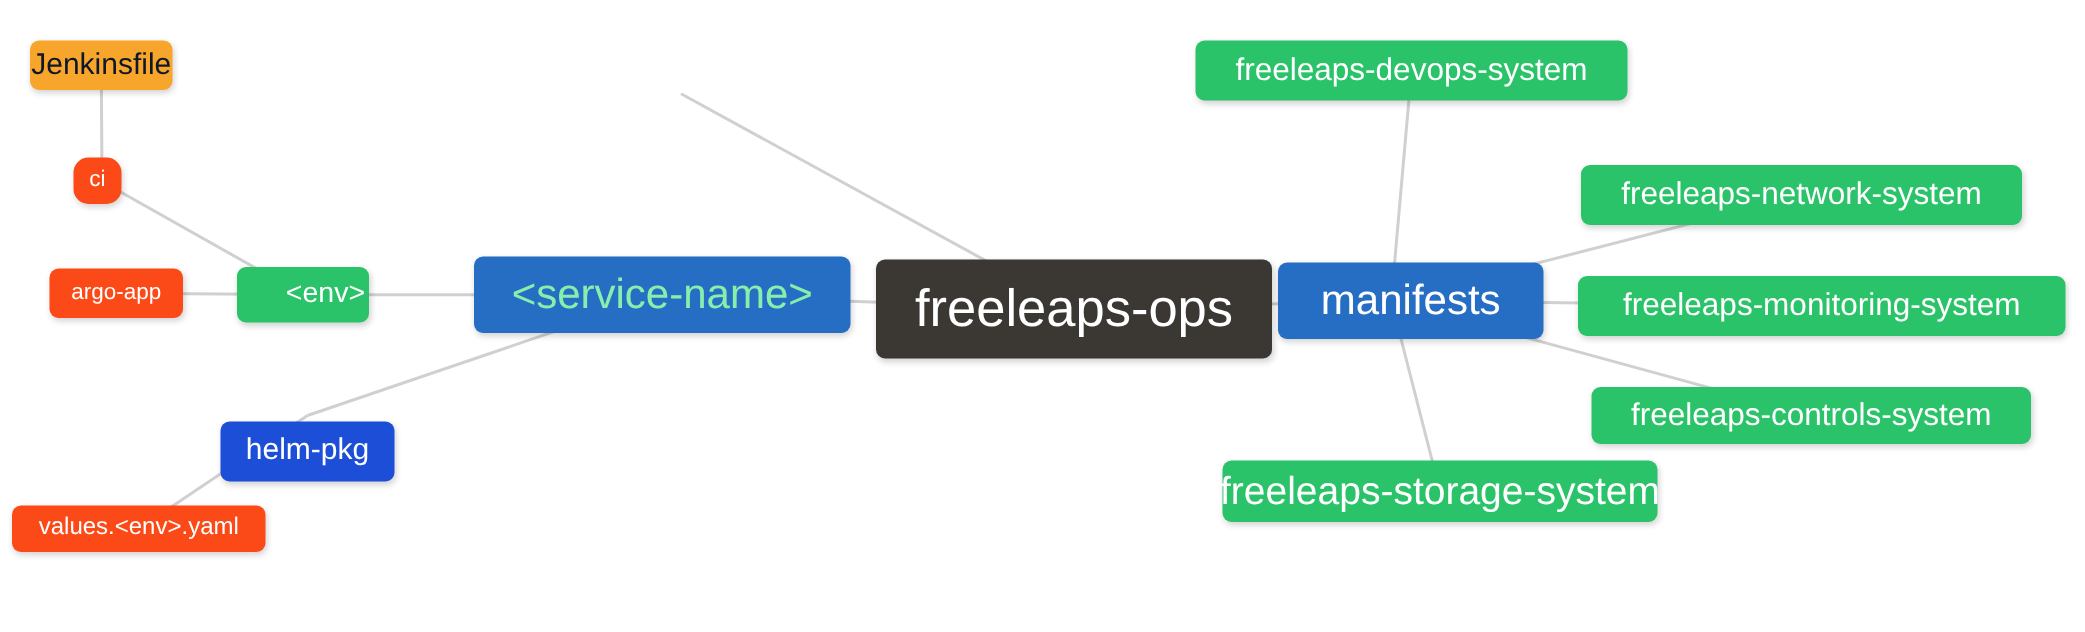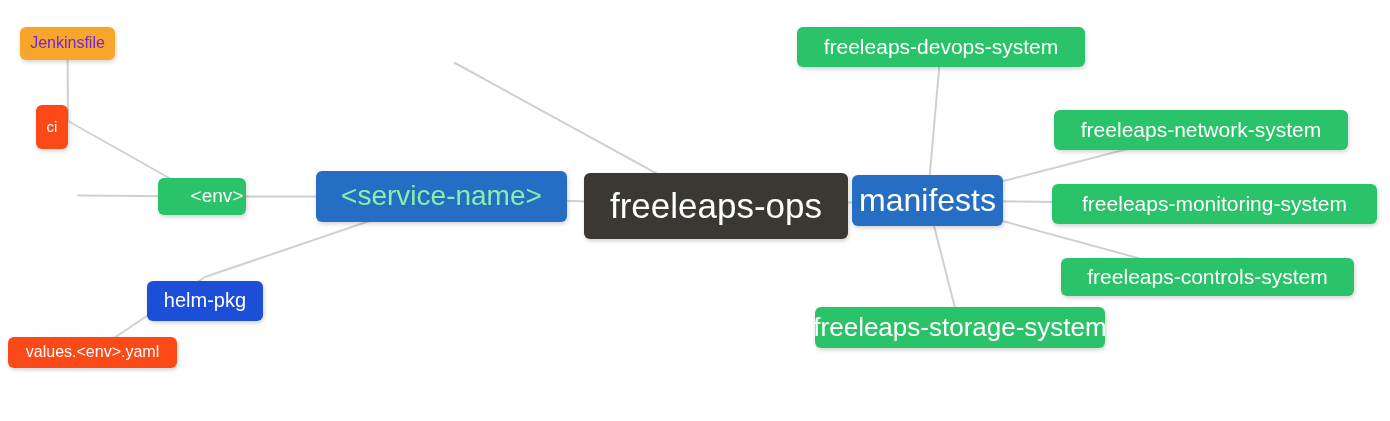--- a/index.html
+++ b/index.html
@@ -60,33 +60,36 @@
       <line x1="927.5" y1="200.5" x2="1214.5" y2="204" stroke="#d0d0d0" stroke-width="2"></line>
       <line x1="927.5" y1="200.5" x2="1207.5" y2="277" stroke="#d0d0d0" stroke-width="2"></line>
       <line x1="927.5" y1="200.5" x2="960" y2="327.5" stroke="#d0d0d0" stroke-width="2"></line>
     </svg>
 <div class="node" style="left: 584px; top: 173px; width: 264px; height: 66px; background: rgb(59, 55, 51); font-size: 35px; color: rgb(255, 255, 255); justify-content: center;">
       <span>freeleaps-ops</span>
     </div>
     <div class="node" style="left: 316px; top: 171px; width: 251px; height: 51px; background: rgb(38, 109, 196); font-size: 28px; color: #86efac;">
       <span>&lt;service-name&gt;</span>
     </div>
-    <div class="node" style="left: 852px; top: 175px; width: 151px; height: 51px; background: rgb(38, 109, 196); font-size: 32px; color: rgb(255, 255, 255);">
+    <div class="node" style="left: 852px; top: 175px; width: 177px; height: 51px; background: rgb(38, 109, 196); font-size: 28px; color: rgb(255, 255, 255);">
       <span>manifests</span>
     </div>
     <div class="node" style="left: 158px; top: 178px; width: 88px; height: 37px; background: rgb(43, 195, 106); font-size: 19px; color: rgb(255, 255, 255); padding-left: 30px;">
       <span>&lt;env&gt;</span>
     </div>
     <div class="node" style="left: 147px; top: 257px; width: 116px; height: 40px; background: #1d4ed8; font-size: 20px; color: rgb(255, 255, 255); margin-top: 24px;">
       <span>helm-pkg</span>
     </div>
-    <div class="node" style="left: 36px; top: 105px; width: 32px; height: 44px; background: rgb(251, 74, 23); font-size: 15px; color: rgb(255, 255, 255);">
+    <div class="node" style="left: 49px; top: 105px; width: 32px; height: 31px; background: rgb(251, 74, 23); font-size: 15px; color: rgb(255, 255, 255); border-radius: 10px;">
       <span>ci</span>
     </div>
-    <div class="node" style="left: 20px; top: 27px; width: 95px; height: 33px; background: rgb(247, 166, 43); font-size: 16px; color: #6d28d9;">
+    <div class="node" style="left: 33px; top: 179px; width: 89px; height: 33px; background: rgb(251, 74, 23); font-size: 15px; color: rgb(255, 255, 255);">
+      <span>argo-app</span>
+    </div>
+    <div class="node" style="left: 20px; top: 27px; width: 95px; height: 33px; background: rgb(247, 166, 43); font-size: 20px; color: #0f172a;">
       <span>Jenkinsfile</span>
     </div>
     <div class="node" style="left: 8px; top: 337px; width: 169px; height: 31px; background: rgb(251, 74, 23); font-size: 16px; color: rgb(255, 255, 255);">
       <span>values.&lt;env&gt;.yaml</span>
     </div>
     <div class="node" style="left: 797px; top: 27px; width: 288px; height: 40px; background: rgb(43, 195, 106); font-size: 21px; color: rgb(255, 255, 255);">
       <span>freeleaps-devops-system</span>
     </div>
     <div class="node" style="left: 1054px; top: 110px; width: 294px; height: 40px; background: rgb(43, 195, 106); font-size: 21px; color: rgb(255, 255, 255);">
       <span>freeleaps-network-system</span>

